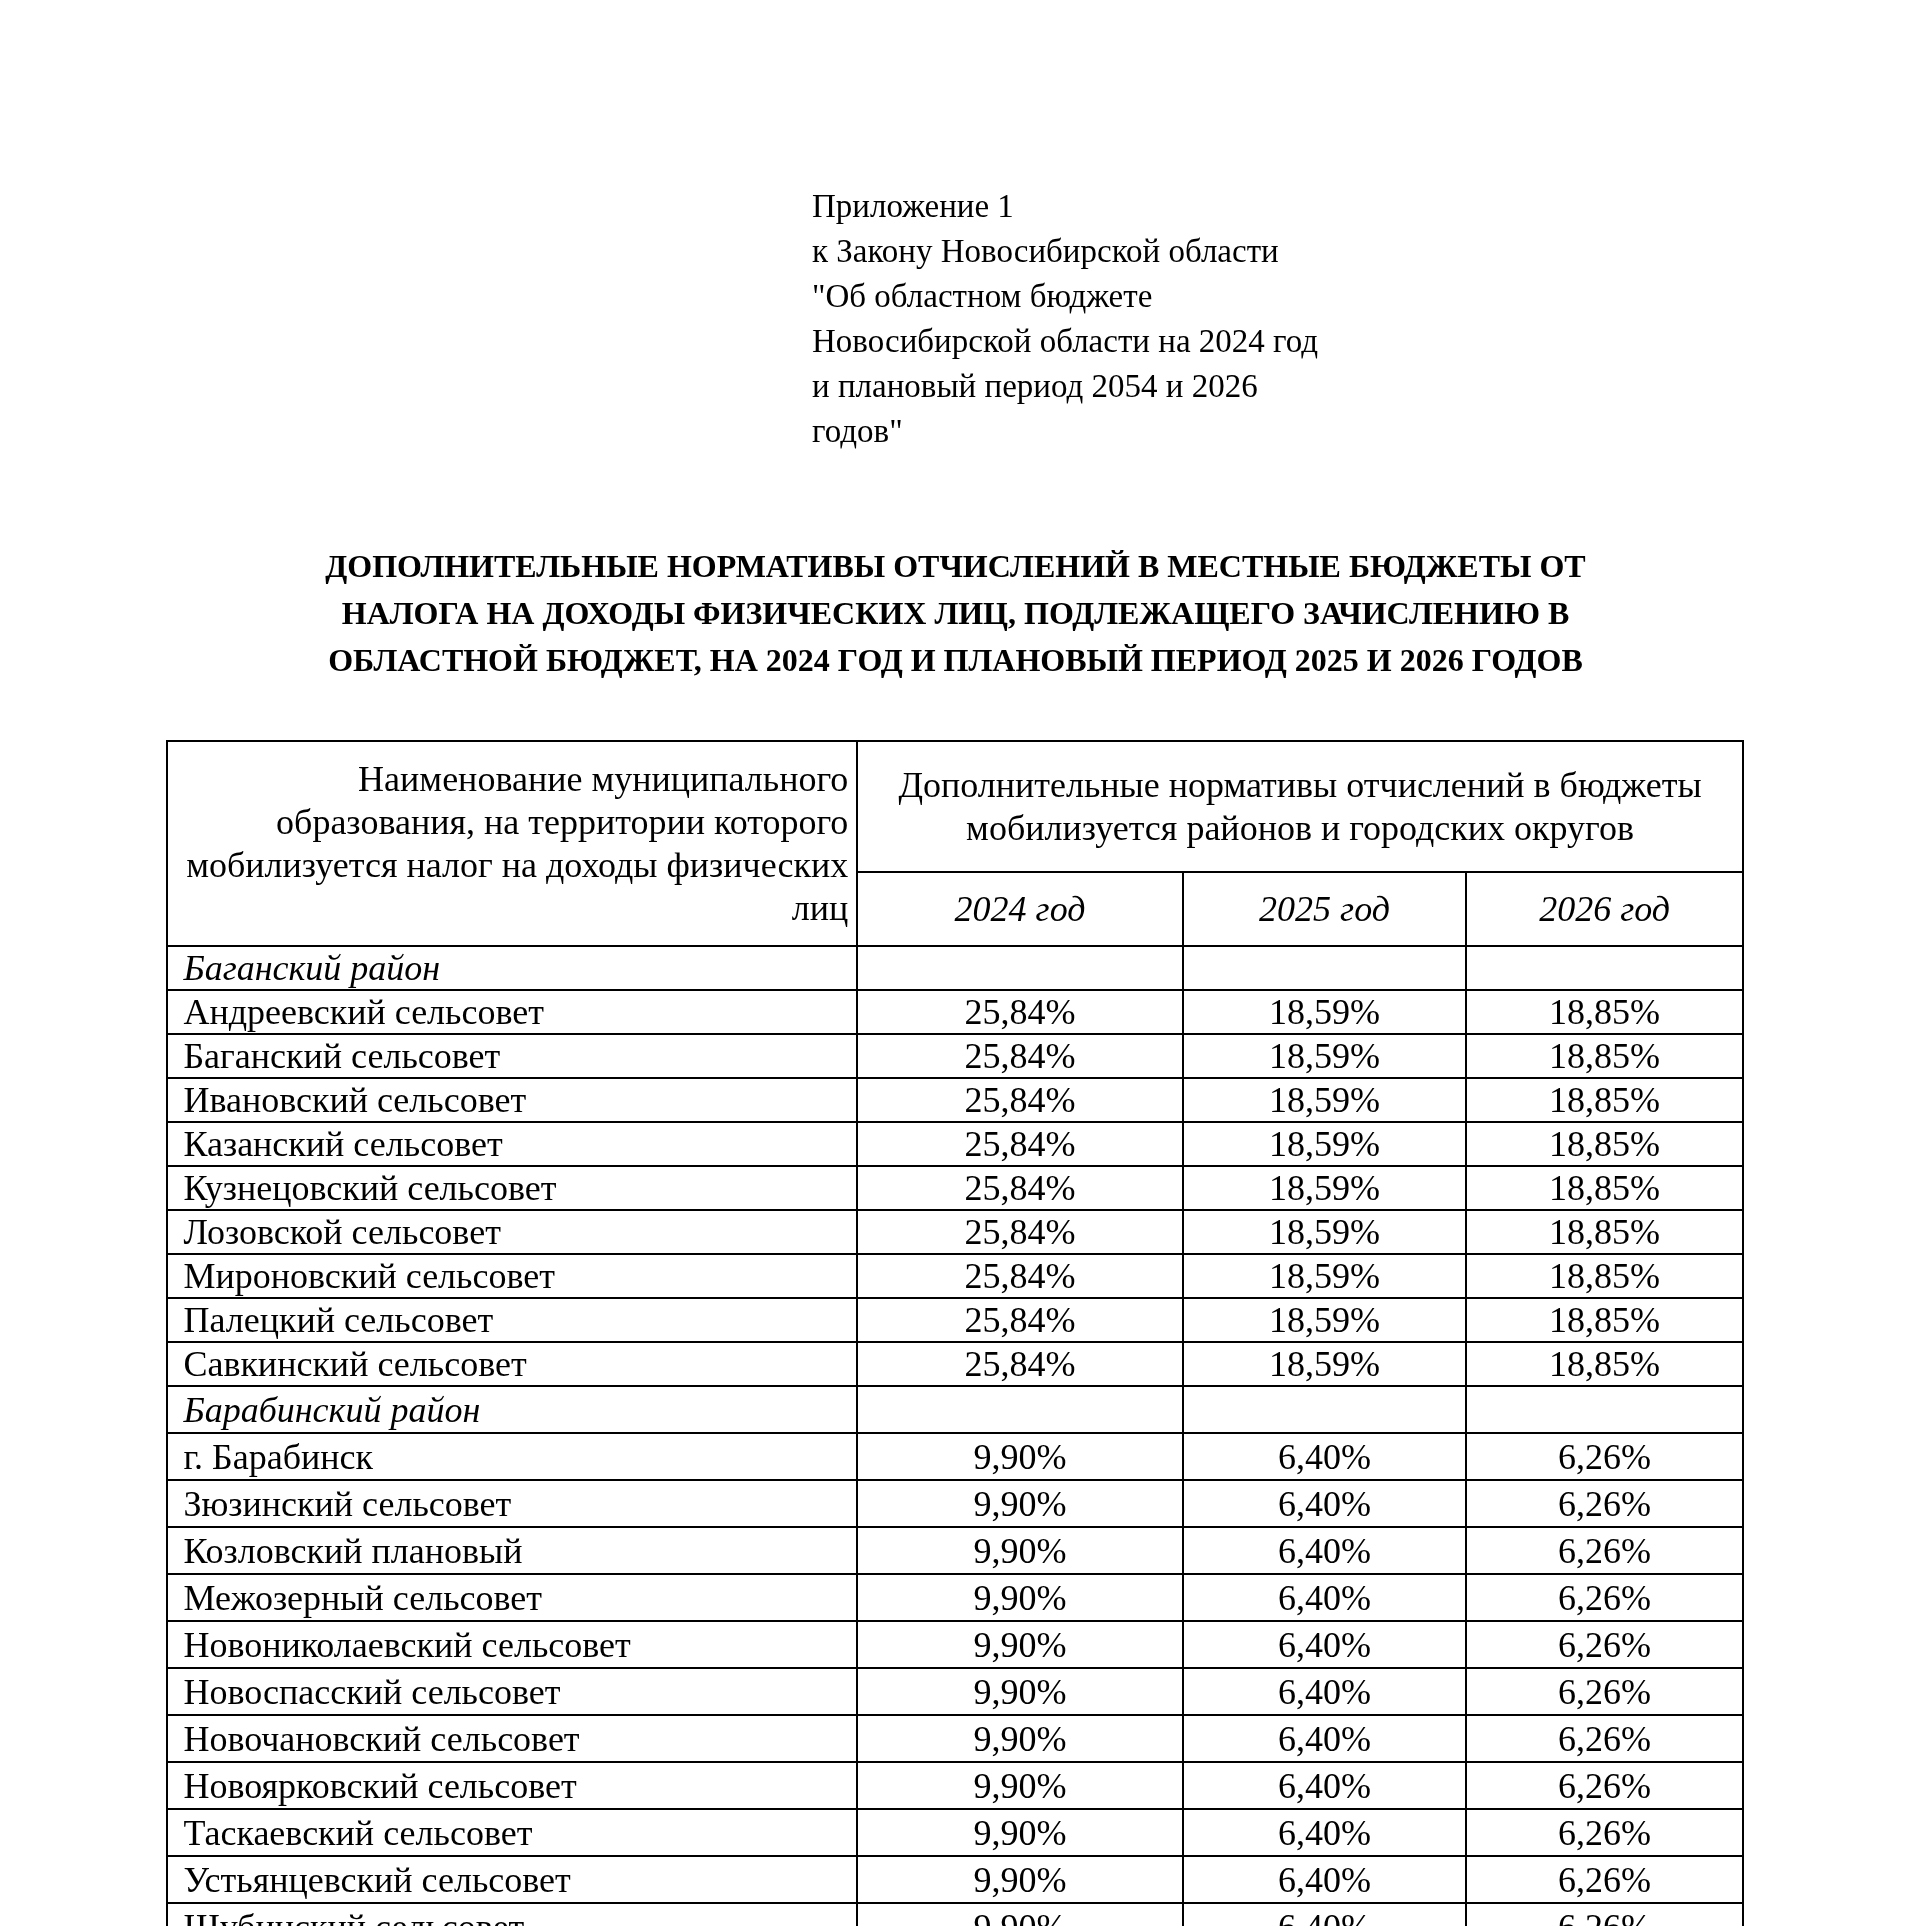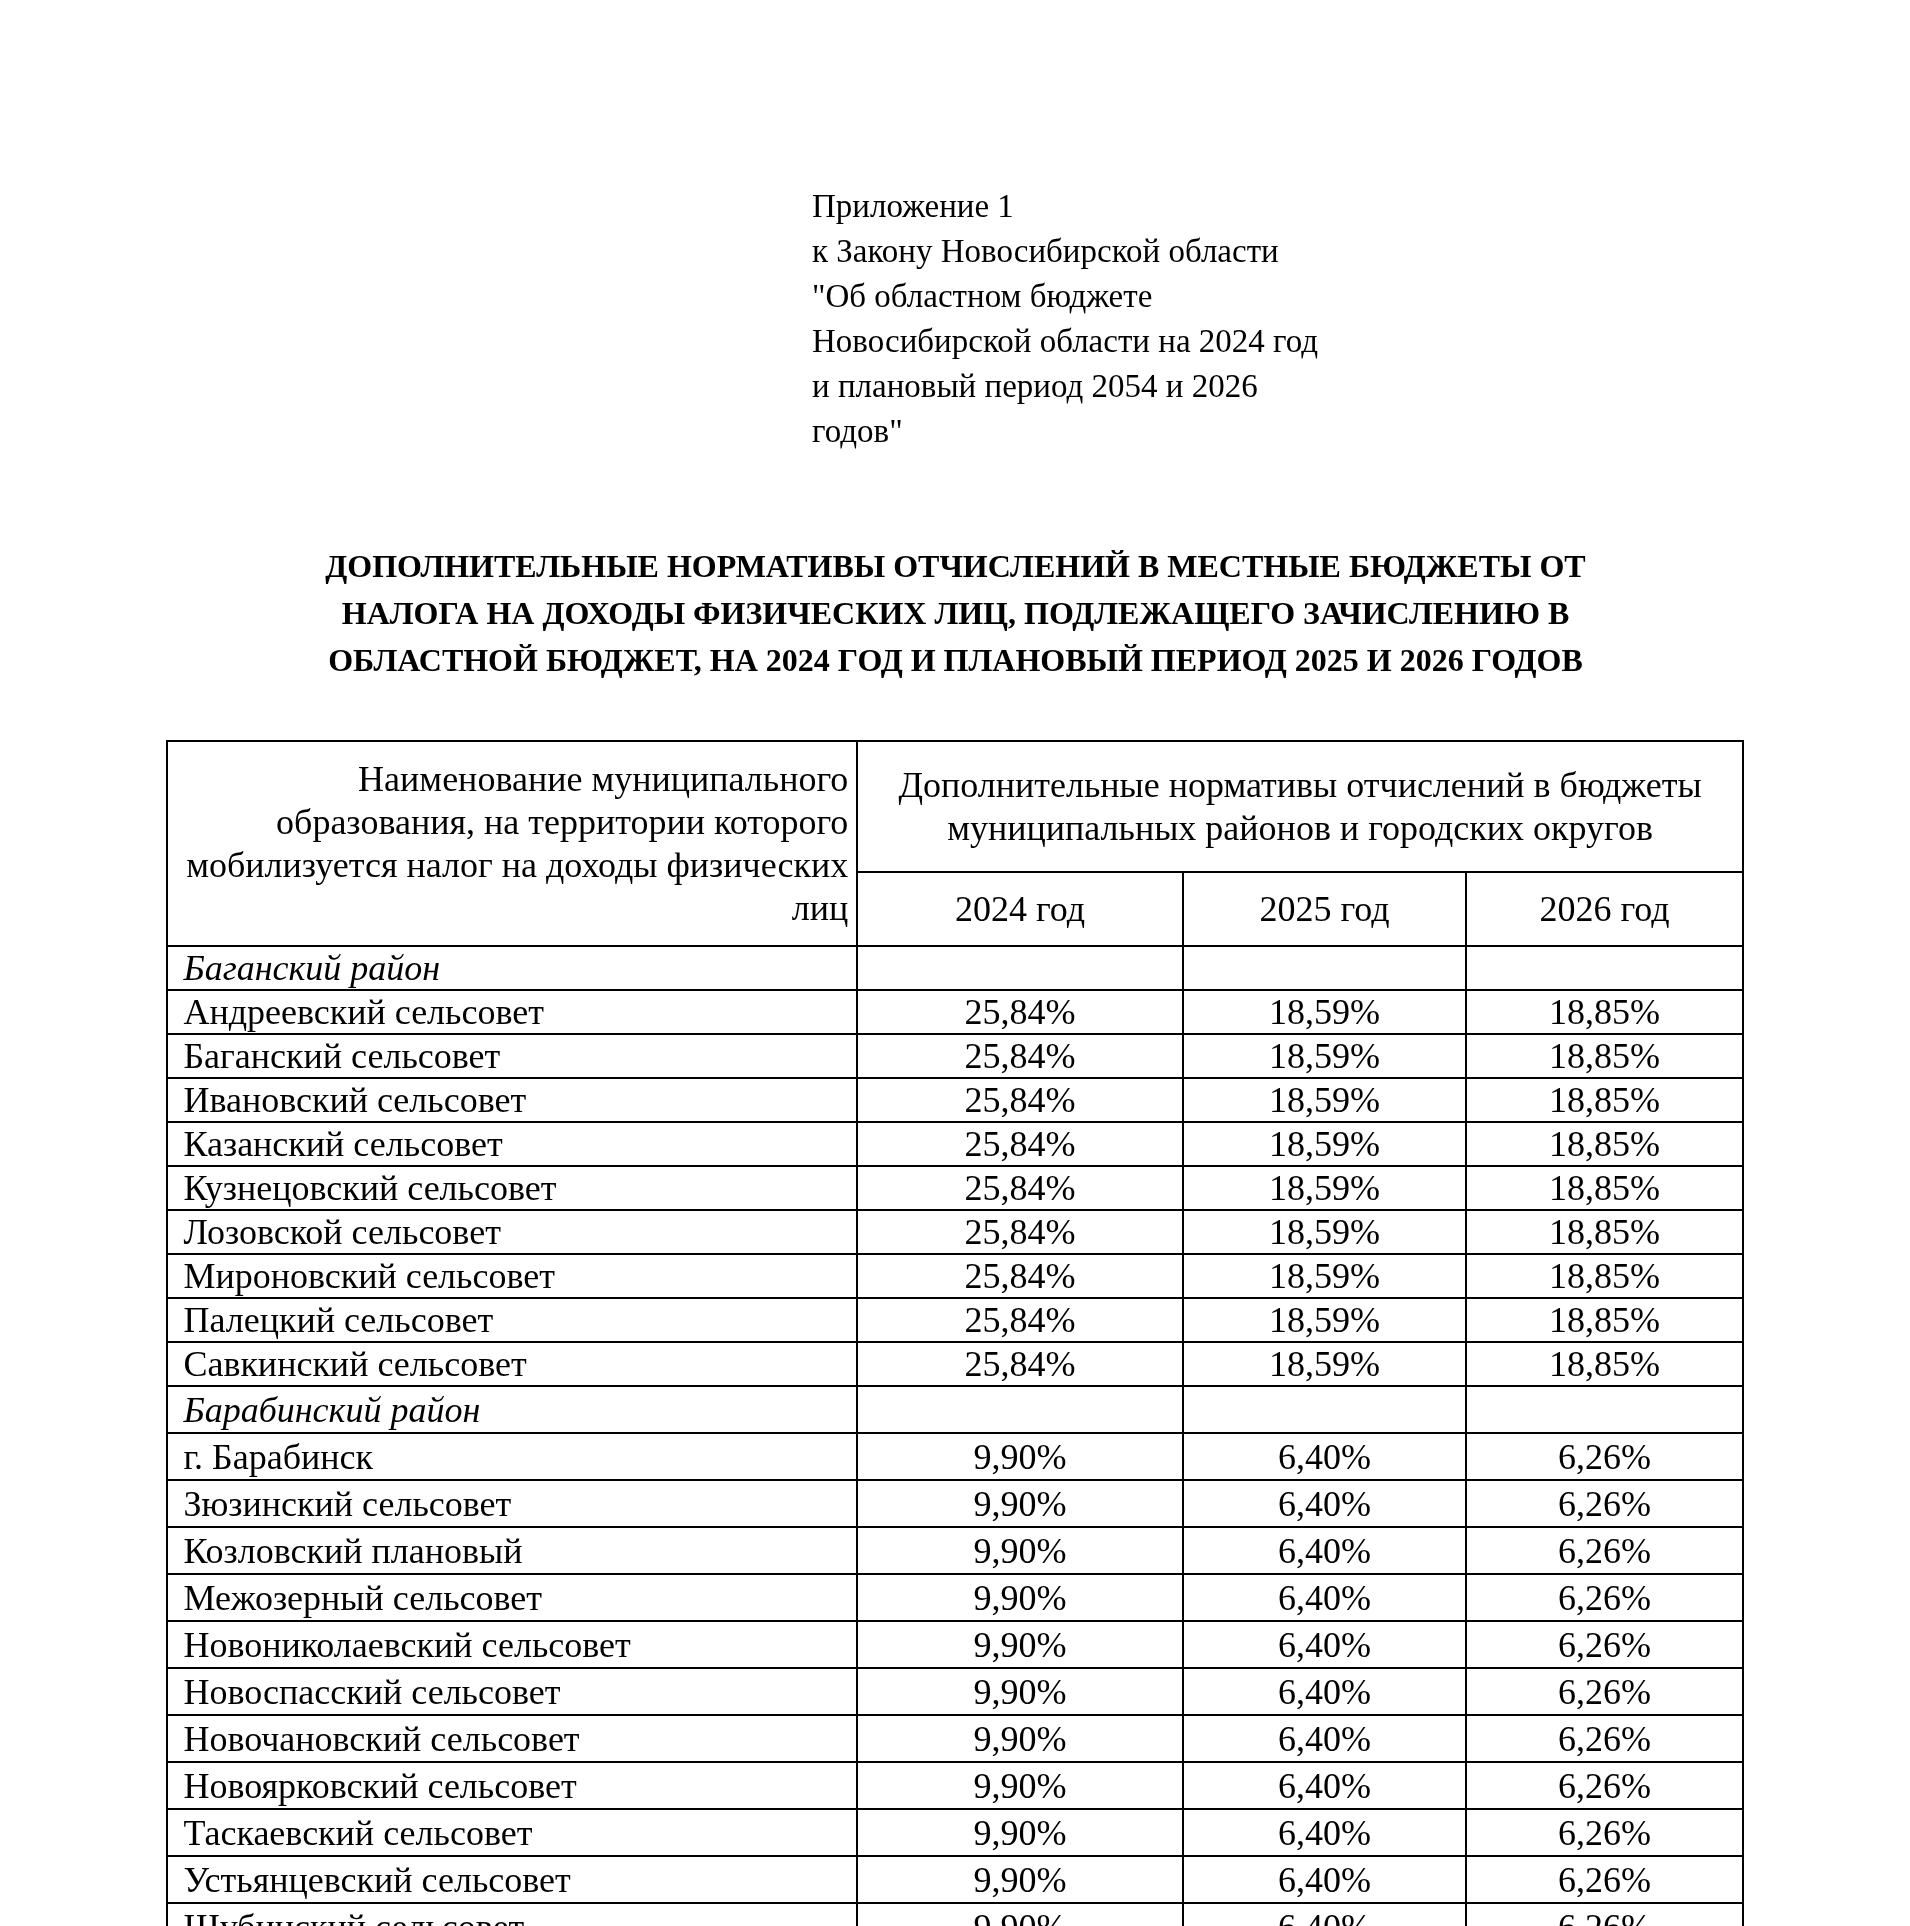--- a/index.html
+++ b/index.html
@@ -29,21 +29,21 @@
   }
   #table col.c0 { width: 690px; }
   #table col.c1 { width: 326px; }
   #table col.c2 { width: 283px; }
   #table col.c3 { width: 277px; }
 
   .th-name { height: 203px; text-align: center; white-space: normal !important; line-height: 43px; padding: 0 7.7px !important; }
   .th-name span { display: block; text-align: right; }
   .th-group { height: 128px; text-align: center; line-height: 43px; }
   .th-group span { display: block; }
-  .th-year { height: 71px; text-align: center; }
+  .th-year { height: 71px; text-align: center; font-style: italic; }
 
   tr.g1 td { height: 40px; }
   tr.g2 td { height: 45px; }
   tr.grp td { font-weight: normal; }
   tr.grp td.name { font-weight: bold; font-style: italic; }
   td.name { padding-left: 15.4px !important; text-align: left; }
   td.val { text-align: center; }
 </style>
 </head>
 <body>
@@ -73,21 +73,21 @@
   <thead>
     <tr>
       <th class="th-name" rowspan="2">
         <span>Наименование муниципального</span>
         <span>образования, на территории которого</span>
         <span>мобилизуется налог на доходы физических</span>
         <span>лиц</span>
       </th>
       <th class="th-group" colspan="3">
         <span>Дополнительные нормативы отчислений в бюджеты</span>
-        <span>муниципальных районов и городских округов</span>
+        <span>мобилизуется районов и городских округов</span>
       </th>
     </tr>
     <tr>
       <th class="th-year">2024 год</th>
       <th class="th-year">2025 год</th>
       <th class="th-year">2026 год</th>
     </tr>
   </thead>
   <tbody id="table-body">
       <tr class="grp g1">

